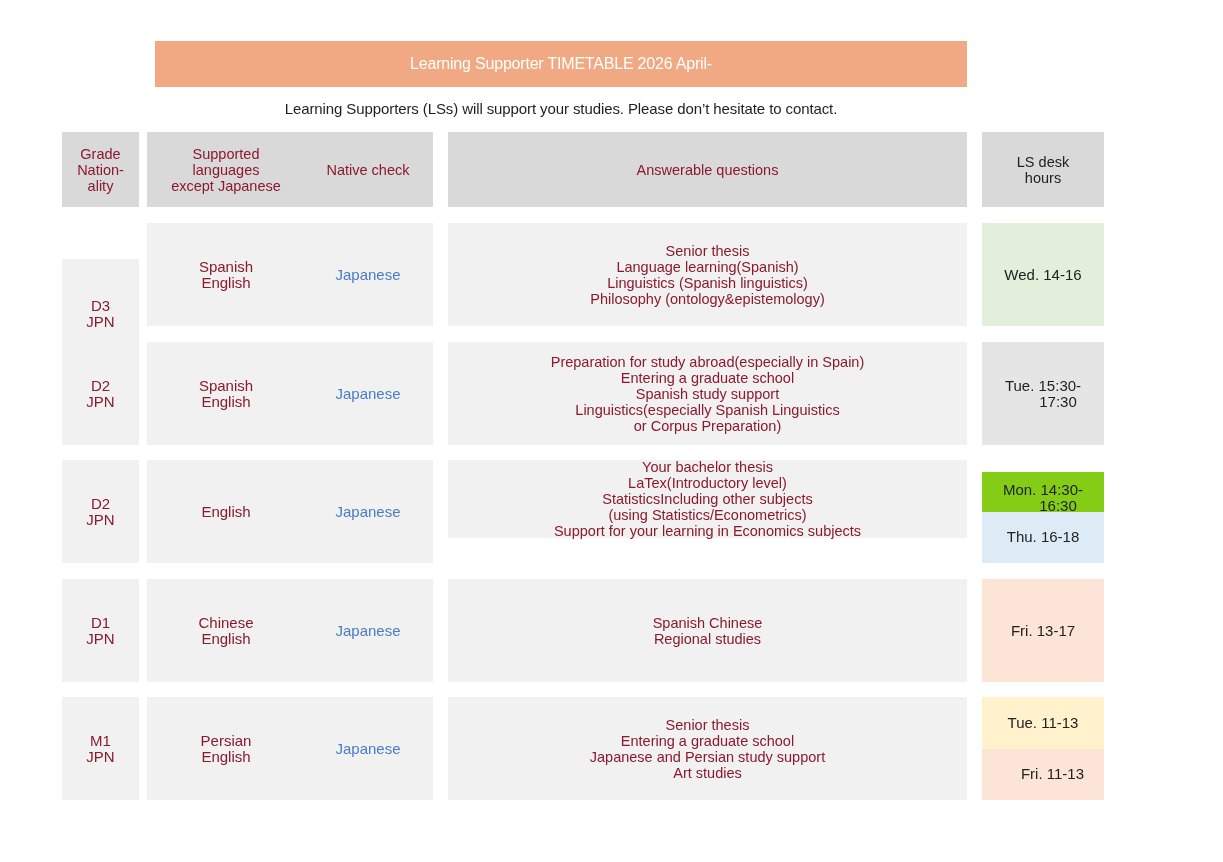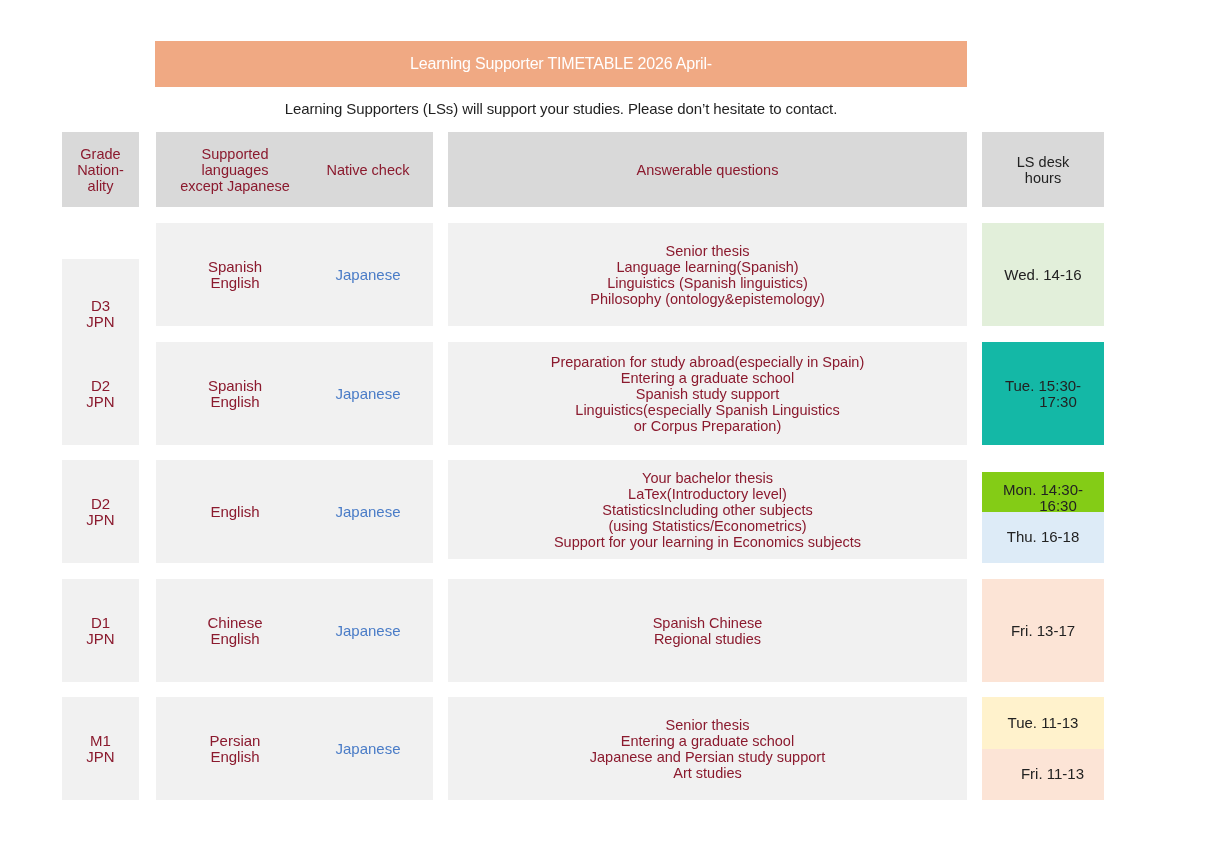--- a/index.html
+++ b/index.html
@@ -8,21 +8,21 @@
     .banner { position: absolute; left: 155px; top: 41px; width: 812px; height: 46px;
       background: #f0a983; color: #ffffff; display: flex; align-items: center; justify-content: center;
       font-size: 16px; letter-spacing: -0.2px; }
     .subtitle { position: absolute; left: 155px; top: 100px; width: 812px; text-align: center;
       font-size: 15px; color: #1f1f1f; letter-spacing: -0.1px; }
     .cell { position: absolute; display: flex; flex-direction: column; justify-content: center;
       text-align: center; box-sizing: border-box; font-size: 15px; line-height: 16px; color: #8b1a2e; }
     .hdr { background: #d9d9d9; top: 132px; height: 75px; font-size: 14.5px; }
     .body-cell { background: #f1f1f1; }
     .c1 { left: 62px; width: 77px; }
-    .c2 { left: 156px; width: 158px; }
+    .c2 { left: 147px; width: 158px; }
     .c3 { left: 303px; width: 130px; }
     .c4 { left: 448px; width: 519px; }
     .c5 { left: 982px; width: 122px; }
     .hdr.c5 { color: #222222; }
     .native { color: #4a7cc7; }
     .hours { color: #222222; font-size: 15px; }
     .hours .ln2 { padding-left: 30px; }
     .q { font-size: 14.5px; line-height: 16px; }
   </style>
 </head>
@@ -86,35 +86,35 @@
     <div class="cell body-cell c3 native" style="top: 342px; height: 103px;">
       <div>Japanese</div>
     </div>
     <div class="cell body-cell c4 q" style="top: 342px; height: 103px;">
       <div>Preparation for study abroad(especially in Spain)</div>
       <div>Entering a graduate school</div>
       <div>Spanish study support</div>
       <div>Linguistics(especially Spanish Linguistics</div>
       <div>or Corpus Preparation)</div>
     </div>
-    <div class="cell hours c5" style="top: 342px; height: 103px; background: #14b8a6;">
+    <div class="cell hours c5" style="top: 342px; height: 103px; background: #e5e5e5;">
       <div>Tue. 15:30-</div>
       <div class="ln2">17:30</div>
     </div>
     <div class="cell body-cell c1" style="top: 460px; height: 103px;">
       <div>D2</div>
       <div>JPN</div>
     </div>
     <div class="cell body-cell c2" style="top: 460px; height: 103px;">
       <div>English</div>
     </div>
     <div class="cell body-cell c3 native" style="top: 460px; height: 103px;">
       <div>Japanese</div>
     </div>
-    <div class="cell body-cell c4 q" style="top: 460px; height: 99px;">
+    <div class="cell body-cell c4 q" style="top: 460px; height: 78px;">
       <div>Your bachelor thesis</div>
       <div>LaTex(Introductory level)</div>
       <div>StatisticsIncluding other subjects</div>
       <div>(using Statistics/Econometrics)</div>
       <div>Support for your learning in Economics subjects</div>
     </div>
     <div class="cell hours c5" style="top: 472px; height: 51.5px; background: #84cc16;">
       <div>Mon. 14:30-</div>
       <div class="ln2">16:30</div>
     </div>

